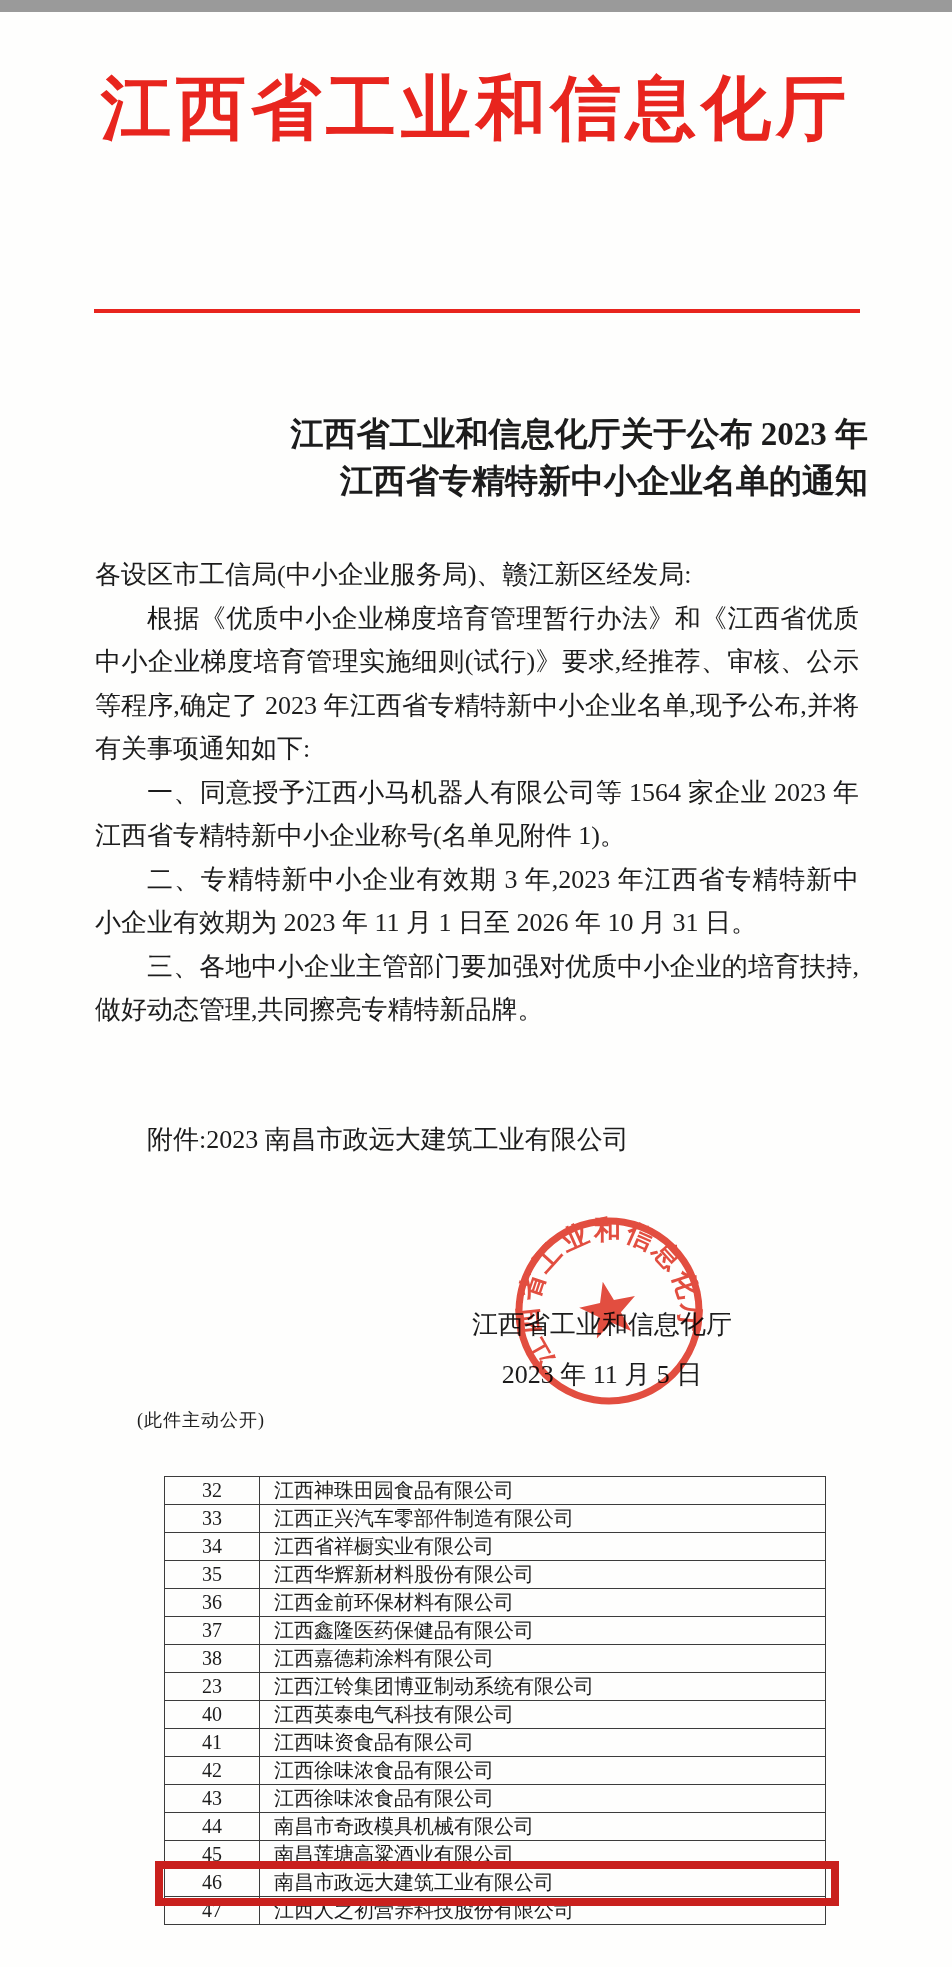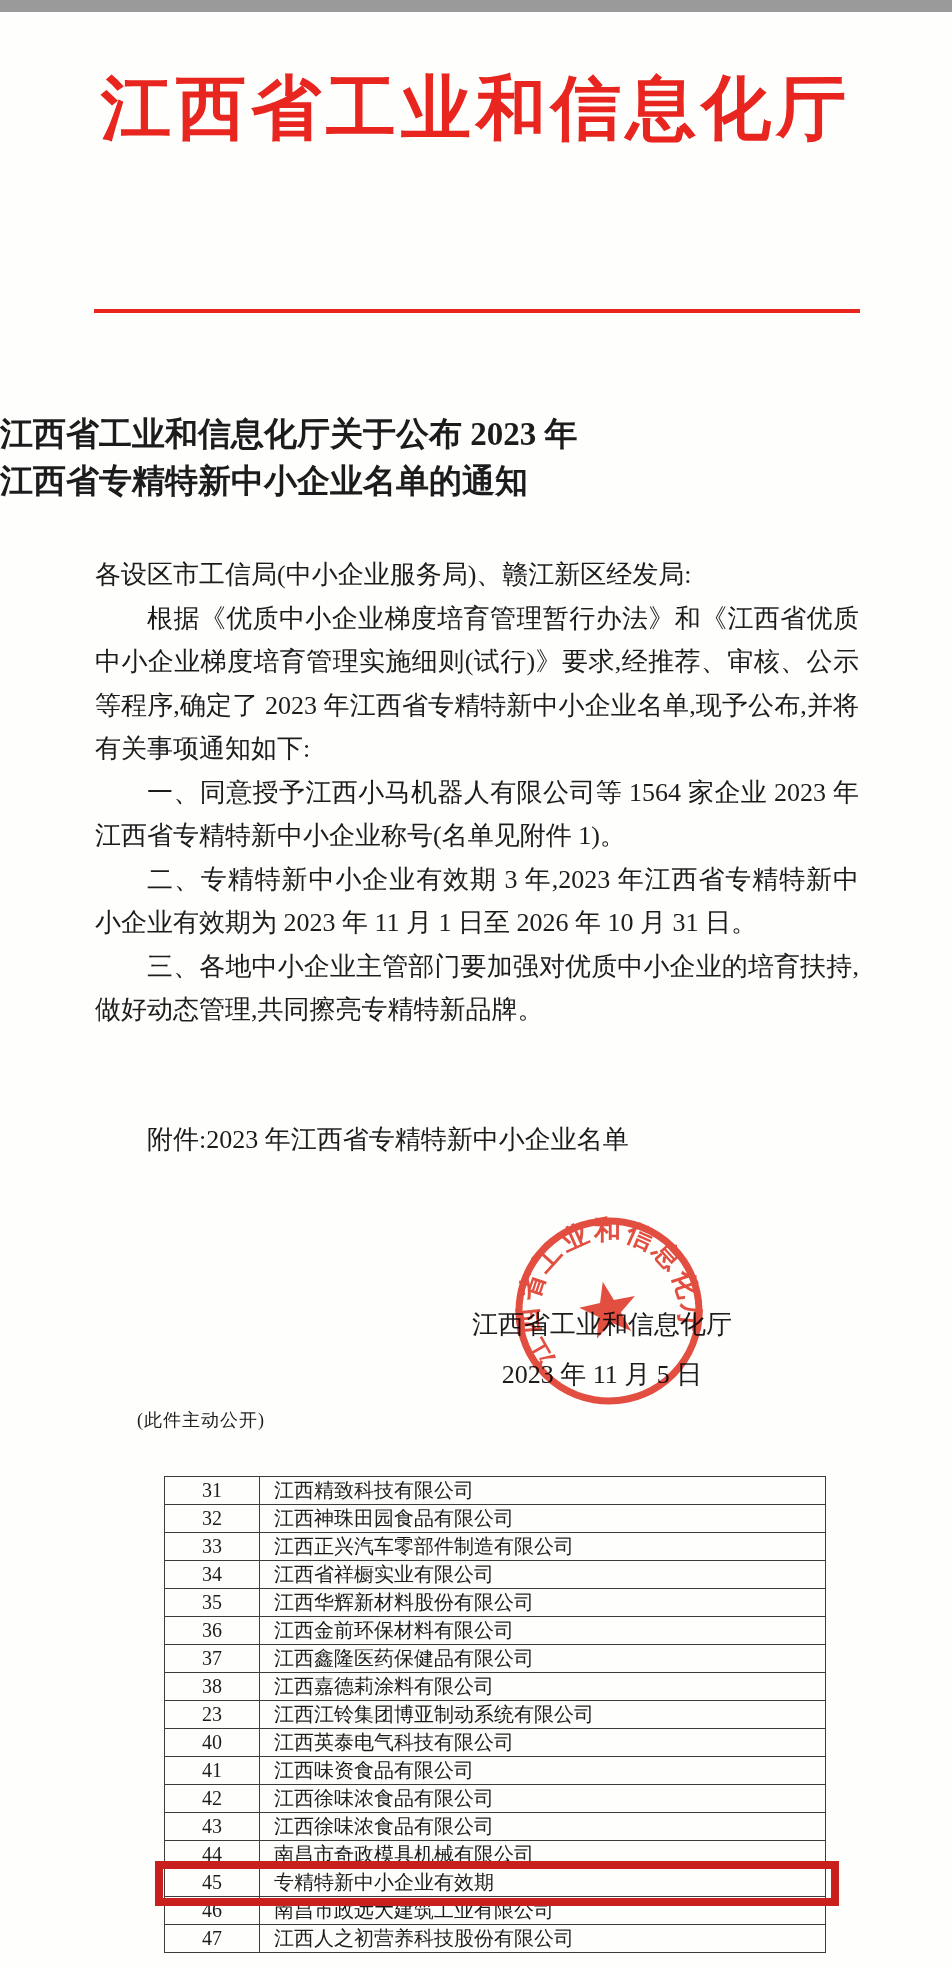--- a/index.html
+++ b/index.html
@@ -20,21 +20,21 @@
   }
   .doc-number{
     position:absolute; top:254px; left:0; width:952px; text-align:center;
     font-size:25px; letter-spacing:1px;
   }
   .red-rule{
     position:absolute; top:297px; left:94px; width:766px; height:4px;
     background:var(--rule-red);
   }
   .notice-title{
-    position:absolute; top:399px; left:0; width:868px; text-align:left;
+    position:absolute; top:399px; left:0; width:868px; text-align:right;
     font-size:33px; font-weight:bold; line-height:47px;
   }
   .body-text{
     position:absolute; top:541px; left:95px; width:764px;
     font-size:26px; line-height:43.5px; text-align:justify;
   }
   .body-text p.indent{text-indent:2em;}
   .attachment-line{
     position:absolute; top:1110px; left:95px; width:764px;
     font-size:26px; text-indent:2em;
@@ -81,44 +81,40 @@
   </div>
 
   <div class="body-text">
     <p>各设区市工信局(中小企业服务局)、赣江新区经发局:</p>
     <p class="indent">根据《优质中小企业梯度培育管理暂行办法》和《江西省优质中小企业梯度培育管理实施细则(试行)》要求,经推荐、审核、公示等程序,确定了 2023 年江西省专精特新中小企业名单,现予公布,并将有关事项通知如下:</p>
     <p class="indent">一、同意授予江西小马机器人有限公司等 1564 家企业 2023 年江西省专精特新中小企业称号(名单见附件 1)。</p>
     <p class="indent">二、专精特新中小企业有效期 3 年,2023 年江西省专精特新中小企业有效期为 2023 年 11 月 1 日至 2026 年 10 月 31 日。</p>
     <p class="indent">三、各地中小企业主管部门要加强对优质中小企业的培育扶持,做好动态管理,共同擦亮专精特新品牌。</p>
   </div>
 
-  <div class="attachment-line">附件:2023 年江西省专精特新中小企业名单</div>
+  <div class="attachment-line">附件:2023 南昌市政远大建筑工业有限公司</div>
 
   <div class="sign-block">
     <div>江西省工业和信息化厅</div>
     <div>2023 年 11 月 5 日</div>
   </div>
 
   <svg class="seal" viewBox="0 0 194 194" xmlns="http://www.w3.org/2000/svg">
     <circle cx="97" cy="97" r="90" fill="none" stroke="var(--seal-red)" stroke-width="7"></circle>
     <polygon fill="var(--seal-red)" points="97,67 104.1,87.3 125.5,87.7 108.4,100.7 114.6,121.3 97,109 79.4,121.3 85.6,100.7 68.5,87.7 89.9,87.3"></polygon>
     <path id="sealArc" d="M 41.8,143.3 A 72,72 0 1 1 152.2,143.3" fill="none"></path>
     <text font-size="27" fill="var(--seal-red)" letter-spacing="3" font-family="Liberation Serif, serif" font-weight="bold">
       <textPath href="#sealArc" startOffset="50%" text-anchor="middle">江西省工业和信息化厅</textPath>
     </text>
   </svg>
 
   <div class="disclosure-note">(此件主动公开)</div>
 
   <table class="company-table">
     <tbody>
-        <tr>
-    <td class="no-cell">31</td>
-    <td class="name-cell">江西精致科技有限公司</td>
-  </tr>
         <tr>
     <td class="no-cell">32</td>
     <td class="name-cell">江西神珠田园食品有限公司</td>
   </tr>
         <tr>
     <td class="no-cell">33</td>
     <td class="name-cell">江西正兴汽车零部件制造有限公司</td>
   </tr>
         <tr>
     <td class="no-cell">34</td>
@@ -159,21 +155,21 @@
         <tr>
     <td class="no-cell">43</td>
     <td class="name-cell">江西徐味浓食品有限公司</td>
   </tr>
         <tr>
     <td class="no-cell">44</td>
     <td class="name-cell">南昌市奇政模具机械有限公司</td>
   </tr>
         <tr>
     <td class="no-cell">45</td>
-    <td class="name-cell">专精特新中小企业有效期</td>
+    <td class="name-cell">南昌莲塘高粱酒业有限公司</td>
   </tr>
         <tr>
     <td class="no-cell">46</td>
     <td class="name-cell">南昌市政远大建筑工业有限公司</td>
   </tr>
         <tr>
     <td class="no-cell">47</td>
     <td class="name-cell">江西人之初营养科技股份有限公司</td>
   </tr>
       </tbody>

